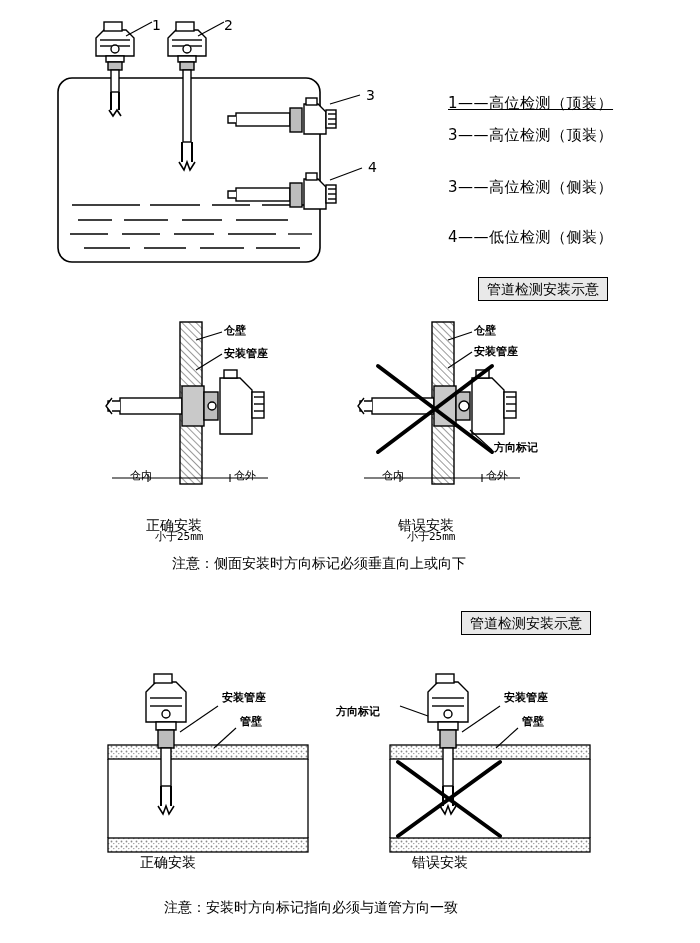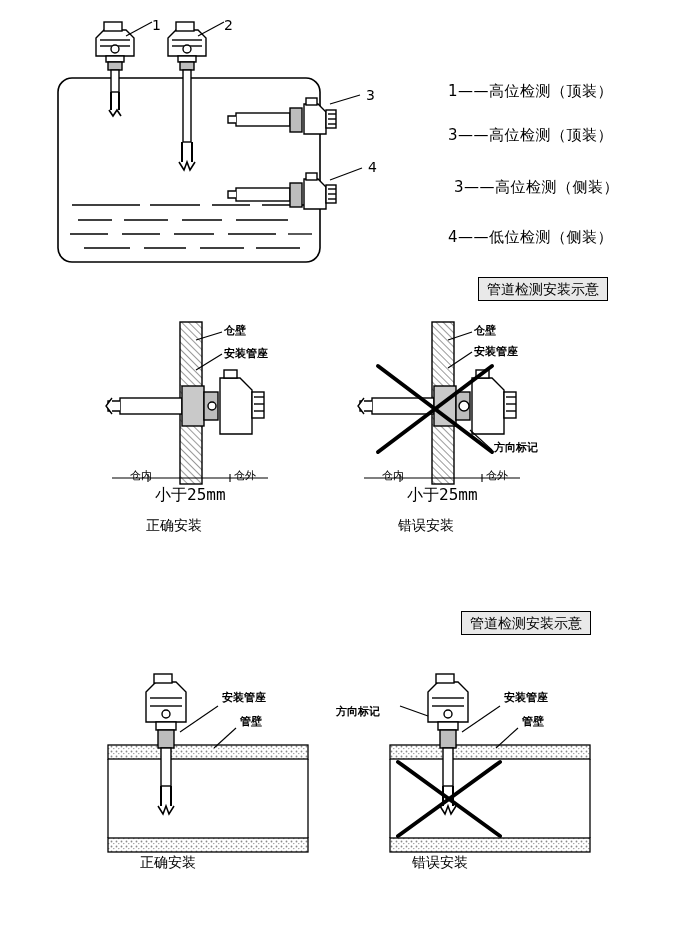--- a/index.html
+++ b/index.html
@@ -7,21 +7,21 @@
   .stage{position:absolute;left:0;top:0;width:700px;height:943px;overflow:hidden;}
   svg{position:absolute;left:0;top:0;width:700px;height:943px;}
   .txt{position:absolute;white-space:nowrap;line-height:1;}
   .legend{font-size:15px;letter-spacing:0.5px;}
   .sec-title{font-size:14px;border:1px solid #000;padding:4px 8px;background:#e9e9e9;}
   .lbl{font-size:11px;font-weight:bold;}
   .lbl-sm{font-size:11px;}
   .cap{font-size:14px;}
   .note{font-size:14px;}
   .num{font-size:14px;}
-  .mono{font-family:"DejaVu Sans Mono","Liberation Mono",monospace;font-size:16px;}
+  .mono{font-family:"DejaVu Sans Mono","Liberation Mono",monospace;font-size:11px;margin-top:44px;}
 </style>
 </head>
 <body>
 
 <div class="stage">
 
 <svg viewBox="0 0 700 943">
   <defs>
     <pattern id="hatchWall" width="6" height="6" patternUnits="userSpaceOnUse" patternTransform="rotate(45)">
       <rect width="6" height="6" fill="#ffffff"></rect>
@@ -232,47 +232,49 @@
     <line x1="496" y1="748" x2="518" y2="728"></line>
     <line x1="400" y1="706" x2="428" y2="716"></line>
   </g>
 </svg>
 
 <div class="txt num" style="left:152px;top:18px;">1</div>
 <div class="txt num" style="left:224px;top:18px;">2</div>
 <div class="txt num" style="left:366px;top:88px;">3</div>
 <div class="txt num" style="left:368px;top:160px;">4</div>
 
-<div class="txt legend" style="left:448px;top:84px;">1——高位检测（顶装）</div>
+<div class="txt legend" style="left:448px;top:96px;text-decoration:underline;">1——高位检测（顶装）</div>
 <div class="txt legend" style="left:448px;top:128px;">3——高位检测（顶装）</div>
-<div class="txt legend" style="left:448px;top:180px;margin-left:6px;">3——高位检测（侧装）</div>
+<div class="txt legend" style="left:448px;top:180px;">3——高位检测（侧装）</div>
 <div class="txt legend" style="left:448px;top:230px;">4——低位检测（侧装）</div>
 
 <div class="txt sec-title" style="left:478px;top:277px;">管道检测安装示意</div>
 <div class="txt sec-title" style="left:461px;top:611px;">管道检测安装示意</div>
 
 <div class="txt lbl" style="left:224px;top:325px;">仓壁</div>
 <div class="txt lbl" style="left:224px;top:348px;">安装管座</div>
 <div class="txt lbl-sm" style="left:130px;top:470px;">仓内</div>
 <div class="txt lbl-sm" style="left:234px;top:470px;">仓外</div>
 <div class="txt mono" style="left:155px;top:487px;">小于25mm</div>
 <div class="txt cap" style="left:146px;top:518px;">正确安装</div>
 
 <div class="txt lbl" style="left:474px;top:325px;">仓壁</div>
 <div class="txt lbl" style="left:474px;top:346px;">安装管座</div>
 <div class="txt lbl" style="left:494px;top:442px;">方向标记</div>
 <div class="txt lbl-sm" style="left:382px;top:470px;">仓内</div>
 <div class="txt lbl-sm" style="left:486px;top:470px;">仓外</div>
 <div class="txt mono" style="left:407px;top:487px;">小于25mm</div>
 <div class="txt cap" style="left:398px;top:518px;">错误安装</div>
 
+<div class="txt note" style="left:172px;top:556px;">注意：侧面安装时方向标记必须垂直向上或向下</div>
 
 <div class="txt lbl" style="left:222px;top:692px;">安装管座</div>
 <div class="txt lbl" style="left:240px;top:716px;">管壁</div>
 <div class="txt cap" style="left:140px;top:855px;">正确安装</div>
 
 <div class="txt lbl" style="left:336px;top:706px;">方向标记</div>
 <div class="txt lbl" style="left:504px;top:692px;">安装管座</div>
 <div class="txt lbl" style="left:522px;top:716px;">管壁</div>
 <div class="txt cap" style="left:412px;top:855px;">错误安装</div>
 
+<div class="txt note" style="left:164px;top:900px;">注意：安装时方向标记指向必须与道管方向一致</div>
 
 </div>
 
 </body></html>

